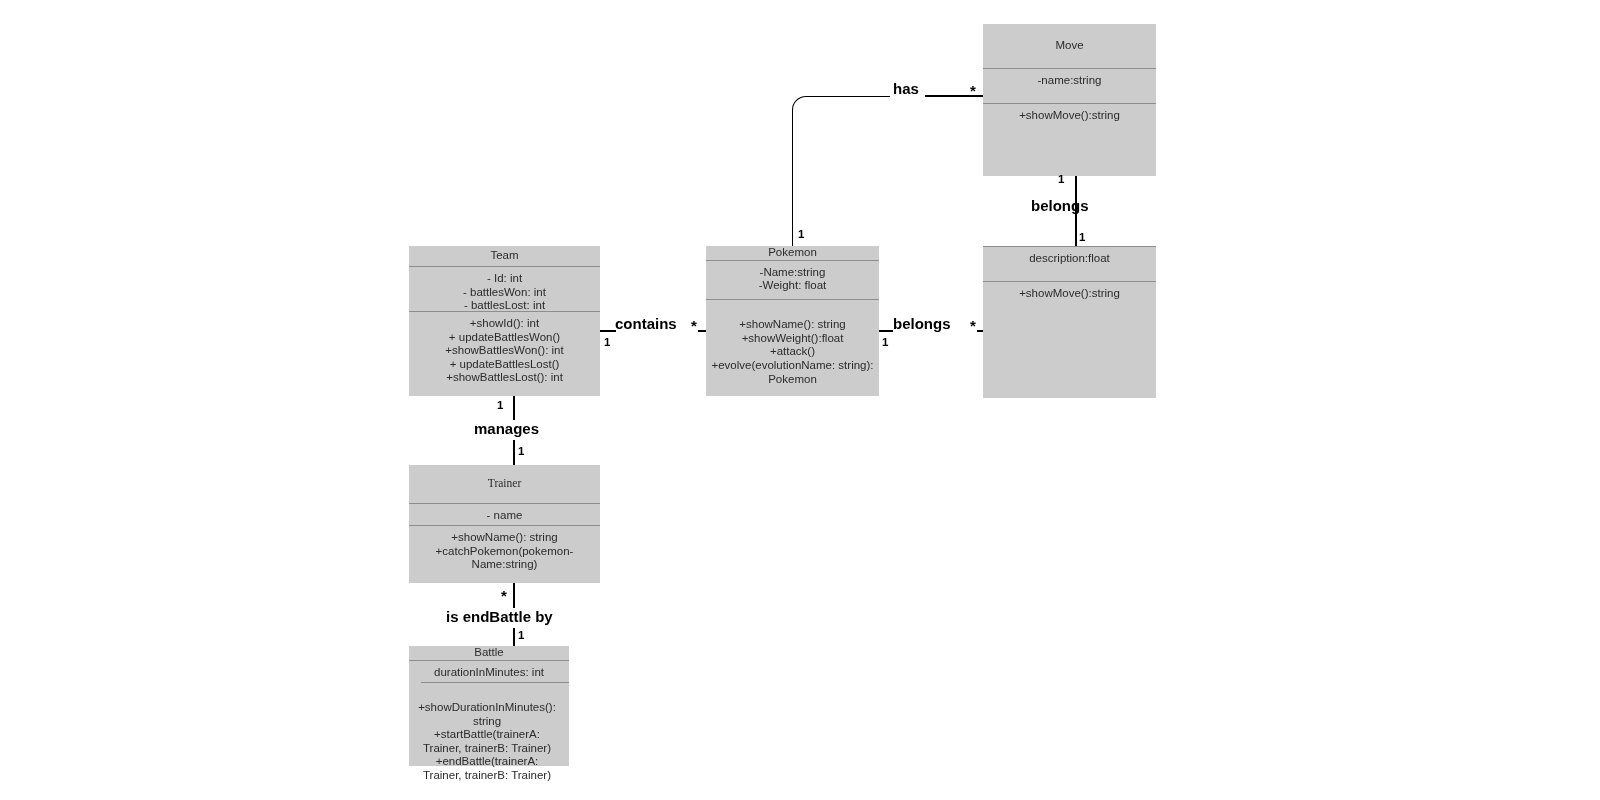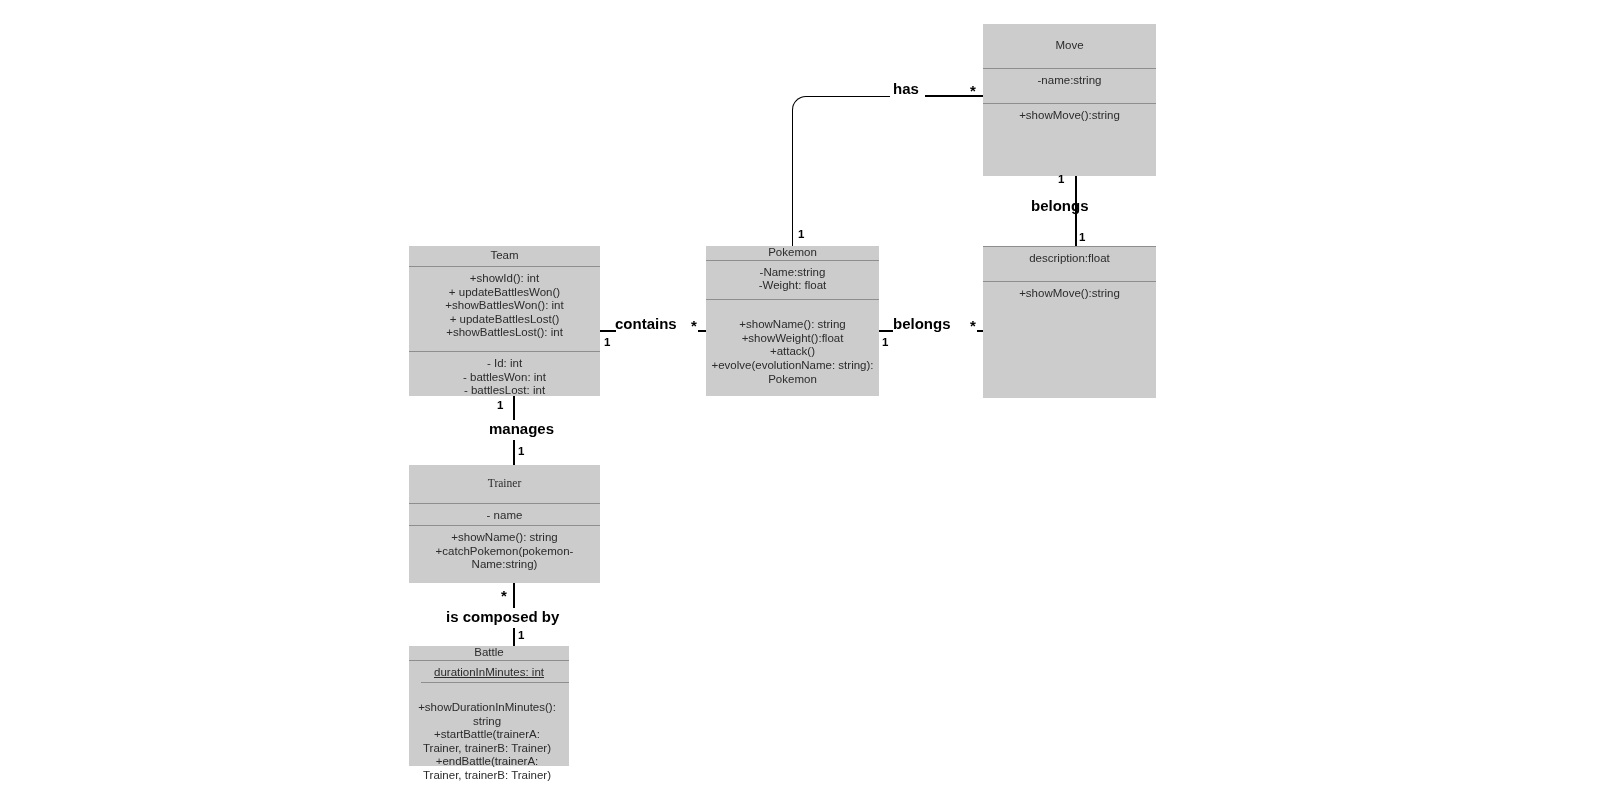--- a/index.html
+++ b/index.html
@@ -124,28 +124,28 @@
     <div class="compartment ops">+showMove():string</div>
   </div>
 
   <div class="uml-class" style="left:983px; top:246px; width:173px; height:152px;">
     <div class="compartment attrs" style="height:35px;">description:float</div>
     <div class="compartment ops">+showMove():string</div>
   </div>
 
   <div class="uml-class" style="left:409px; top:246px; width:191px; height:150px;">
     <div class="compartment head" style="height:20px;text-align:center;">Team</div>
+    <div class="compartment attrs" style="height:45px;">- Id: int
+- battlesWon: int
+- battlesLost: int</div>
     <div class="compartment ops">+showId(): int
 + updateBattlesWon()
 +showBattlesWon(): int
 + updateBattlesLost()
 +showBattlesLost(): int</div>
-    <div class="compartment attrs" style="height:45px;">- Id: int
-- battlesWon: int
-- battlesLost: int</div>
   </div>
 
   <div class="uml-class" style="left:706px; top:246px; width:173px; height:150px;">
     <div class="compartment head" style="height:20px;">Pokemon</div>
     <div class="compartment attrs" style="height:45px;">-Name:string
 -Weight: float</div>
     <div class="compartment ops" style="padding-left:0; padding-right:0;">
       <span class="ops-text" style="margin-left:-6px; margin-right:-6px;">+showName(): string
 +showWeight():float
 +attack()
@@ -155,21 +155,21 @@
 
   <div class="uml-class" style="left:409px; top:465px; width:191px; height:118px;">
     <div class="compartment head" style="height:38px;font-family:Liberation Serif, serif;">Trainer</div>
     <div class="compartment attrs" style="height:22px;">- name</div>
     <div class="compartment ops">+showName(): string
 +catchPokemon(pokemon-Name:string)</div>
   </div>
 
   <div class="uml-class" style="left:409px; top:646px; width:160px; height:120px;">
     <div class="compartment head" style="height:20px;">Battle</div>
-    <div class="compartment attrs" style="height:22px;text-decoration:underline;">durationInMinutes: int</div>
+    <div class="compartment attrs" style="height:22px;">durationInMinutes: int</div>
     <div class="compartment ops" style="padding-left:0; padding-right:16px;margin-left:12px;">
       <span class="ops-text" style="margin-left:-5px; margin-right:-5px;">+showDurationInMinutes(): string
 +startBattle(trainerA: Trainer, trainerB: Trainer)
 +endBattle(trainerA: Trainer, trainerB: Trainer)</span>
     </div>
   </div>
 
   <div class="rel-label" style="left:881px; top:80px;margin-left:12px;">has</div>
   <div class="mult" style="left:798px; top:228px;">1</div>
   <div class="mult star" style="left:970px; top:87px;">*</div>
@@ -179,21 +179,21 @@
   <div class="mult" style="left:1079px; top:231px;">1</div>
 
   <div class="rel-label" style="left:615px; top:315px;">contains</div>
   <div class="mult" style="left:604px; top:336px;">1</div>
   <div class="mult star" style="left:691px; top:322px;">*</div>
 
   <div class="rel-label" style="left:893px; top:315px;">belongs</div>
   <div class="mult" style="left:882px; top:336px;">1</div>
   <div class="mult star" style="left:970px; top:322px;">*</div>
 
-  <div class="rel-label" style="left:489px; top:420px;">manages</div>
+  <div class="rel-label" style="left:474px; top:420px;">manages</div>
   <div class="mult" style="left:497px; top:399px;">1</div>
   <div class="mult" style="left:518px; top:445px;">1</div>
 
-  <div class="rel-label" style="left:446px; top:608px;">is composed by</div>
+  <div class="rel-label" style="left:446px; top:608px;">is endBattle by</div>
   <div class="mult star" style="left:501px; top:592px;">*</div>
   <div class="mult" style="left:518px; top:629px;">1</div>
 
 </div>
 
 </body></html>

